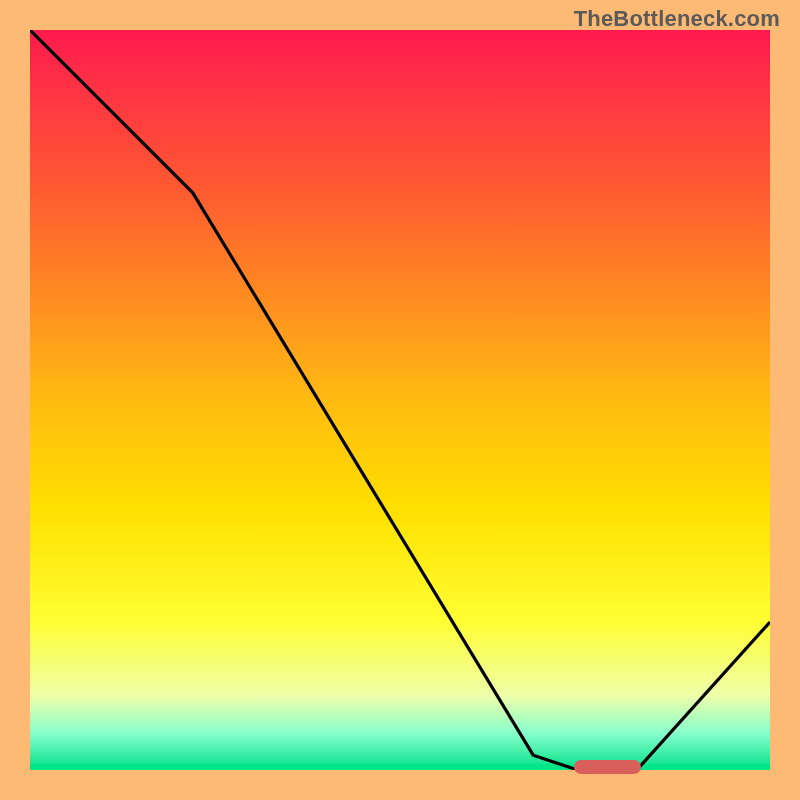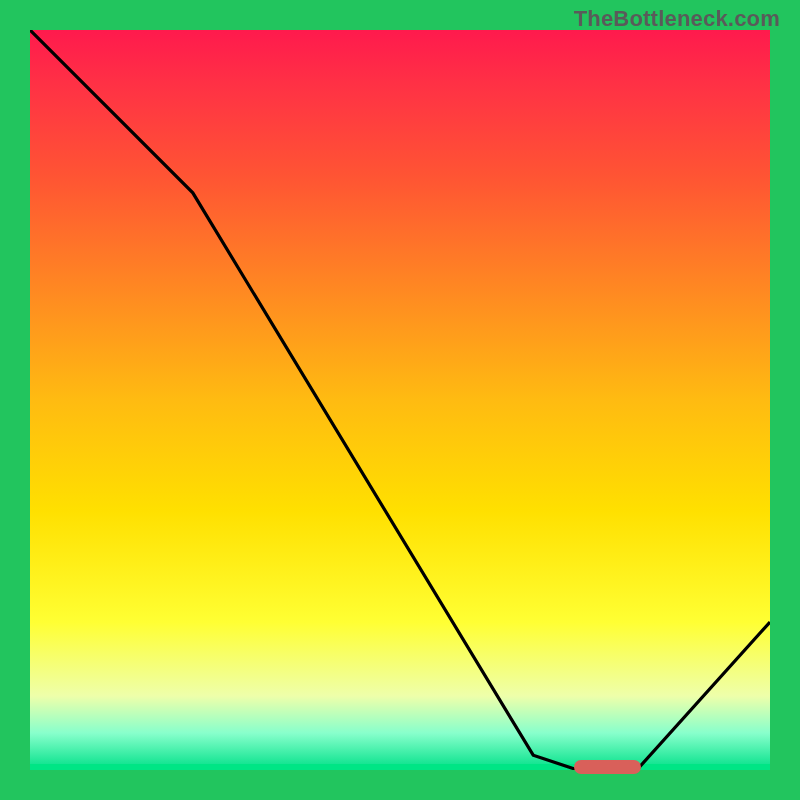--- a/index.html
+++ b/index.html
@@ -1,21 +1,21 @@
 <!DOCTYPE html>
 <html><head>
 <meta charset="utf-8">
 <style>
   * { margin: 0; padding: 0; box-sizing: border-box; }
   html, body { width: 800px; height: 800px; overflow: hidden; background: #000; }
   .frame {
     position: relative;
     width: 800px;
     height: 800px;
-    background: #22c55e;
+    background: #fdba74;
   }
   .plot-area {
     position: absolute;
     left: 30px;
     top: 30px;
     width: 740px;
     height: 740px;
     background: linear-gradient(to bottom,
       #ff1a4d 0%,
       #ff3344 8%,

